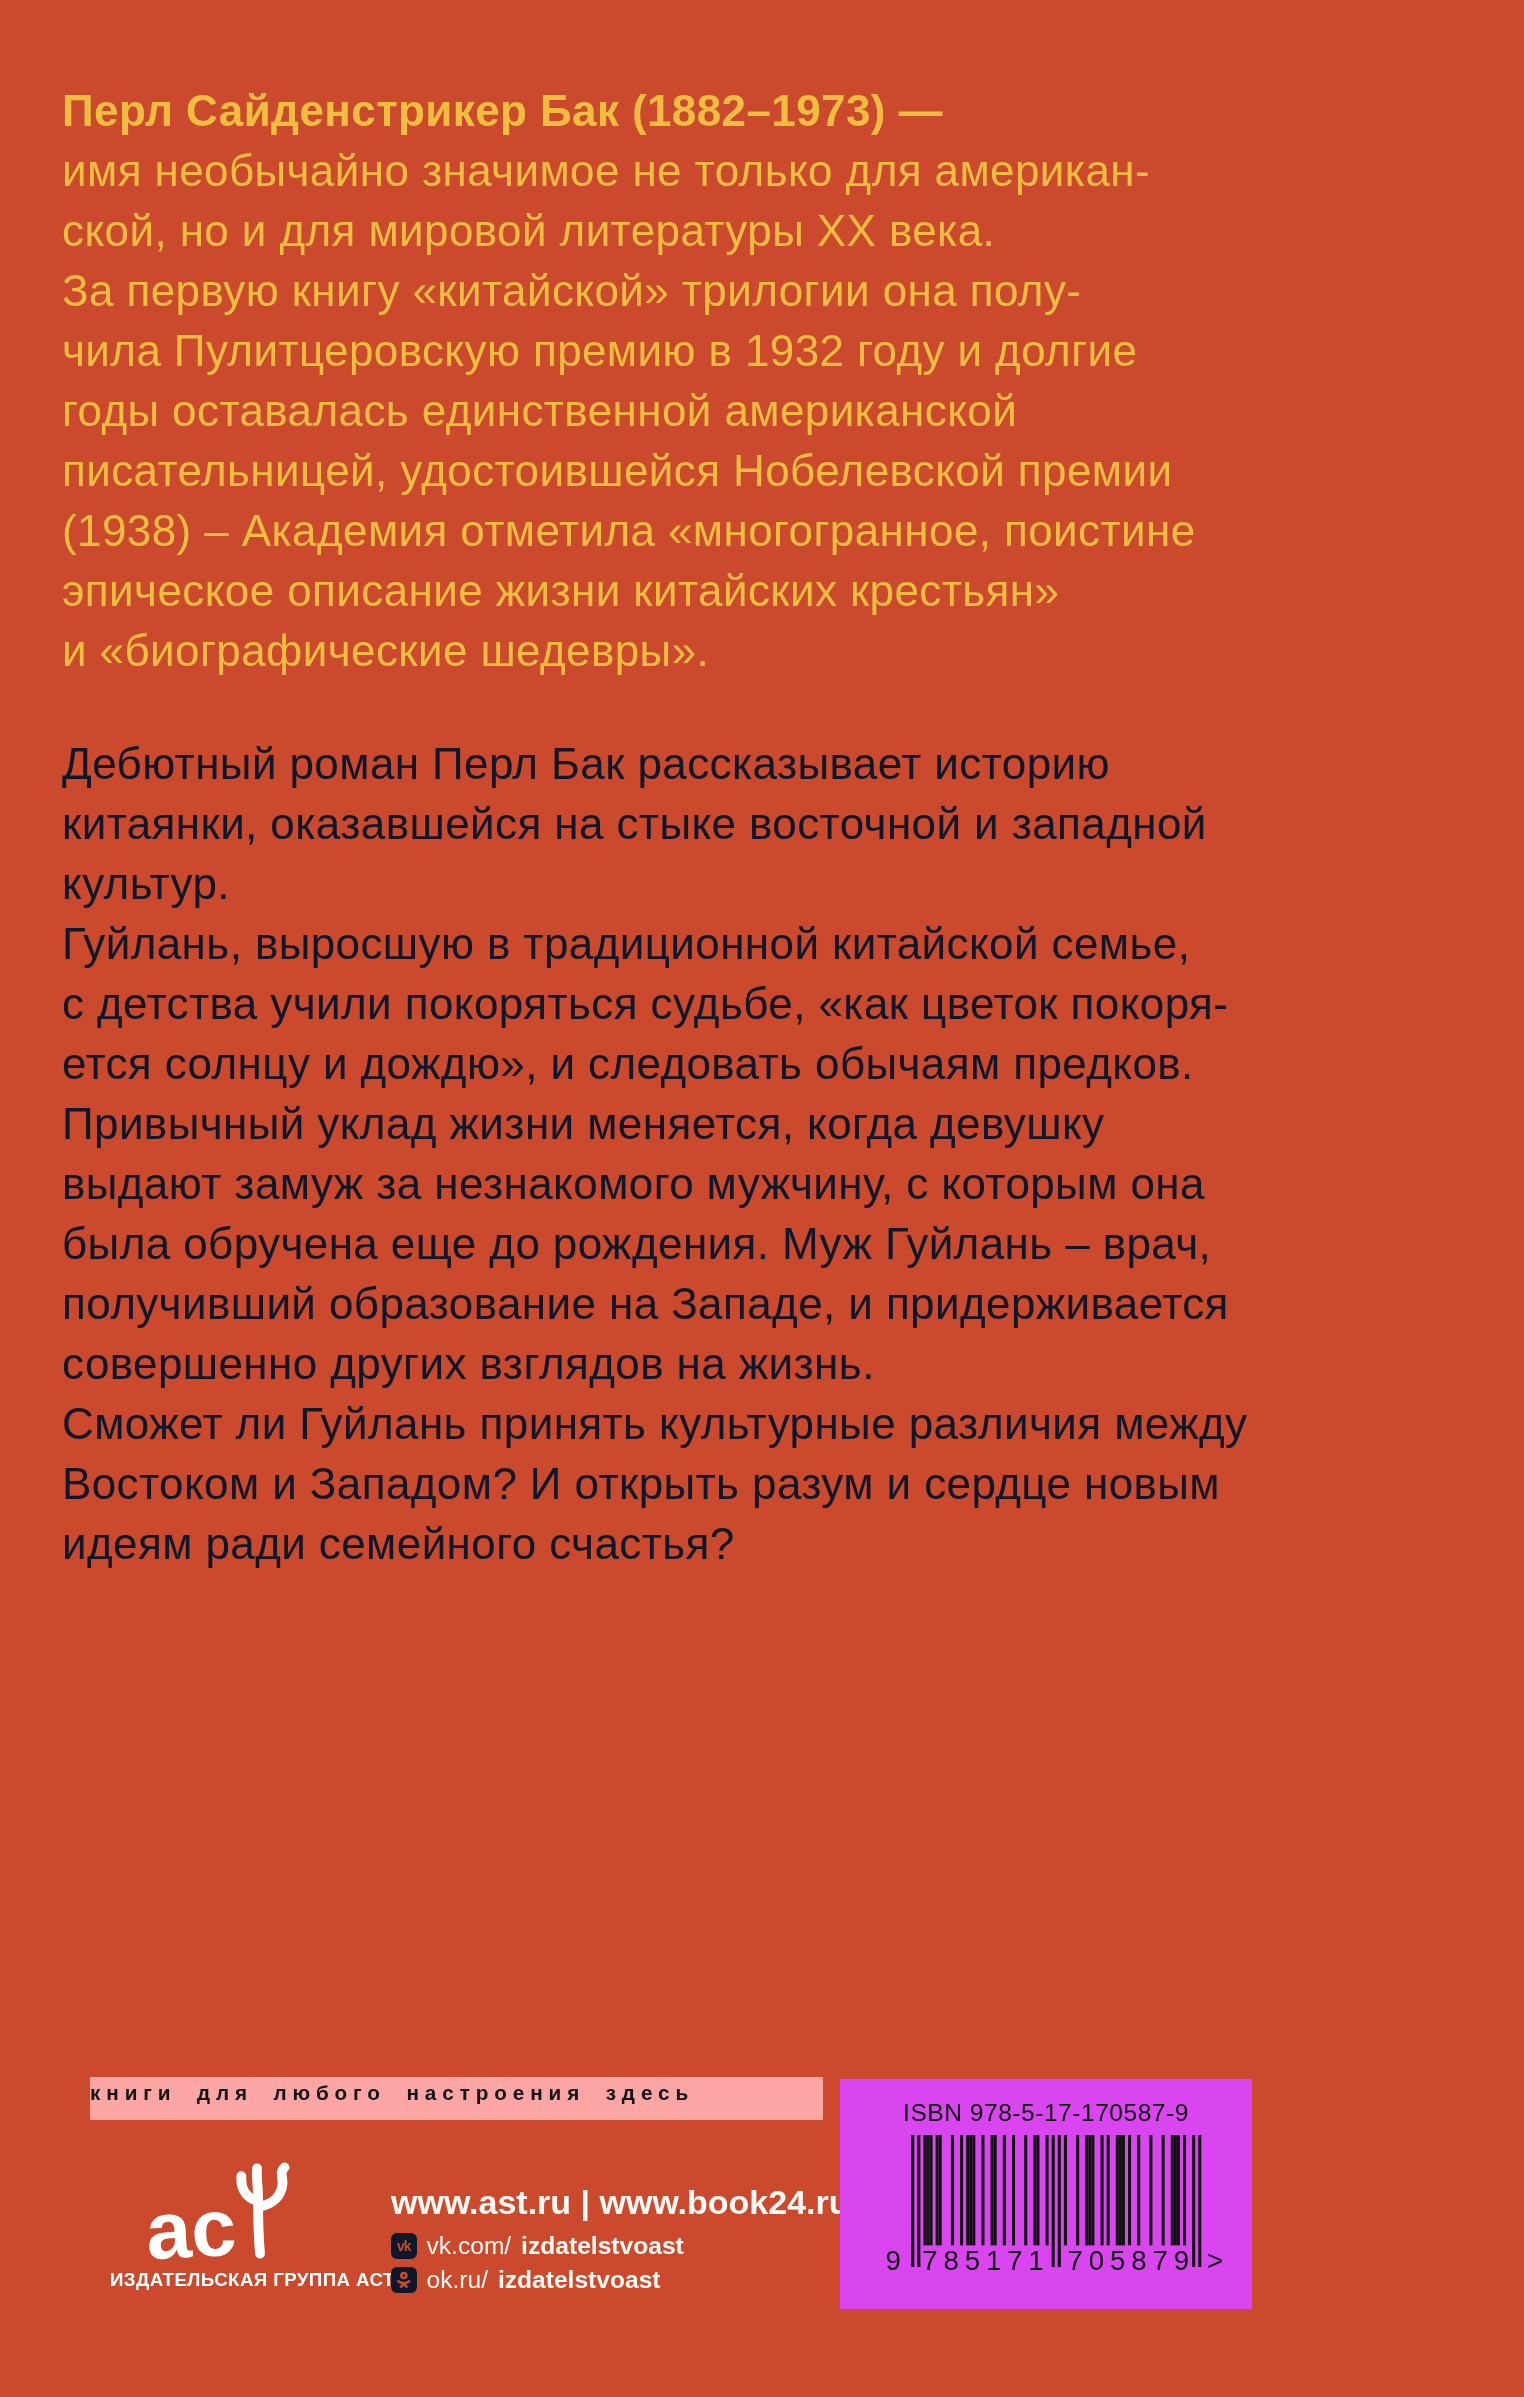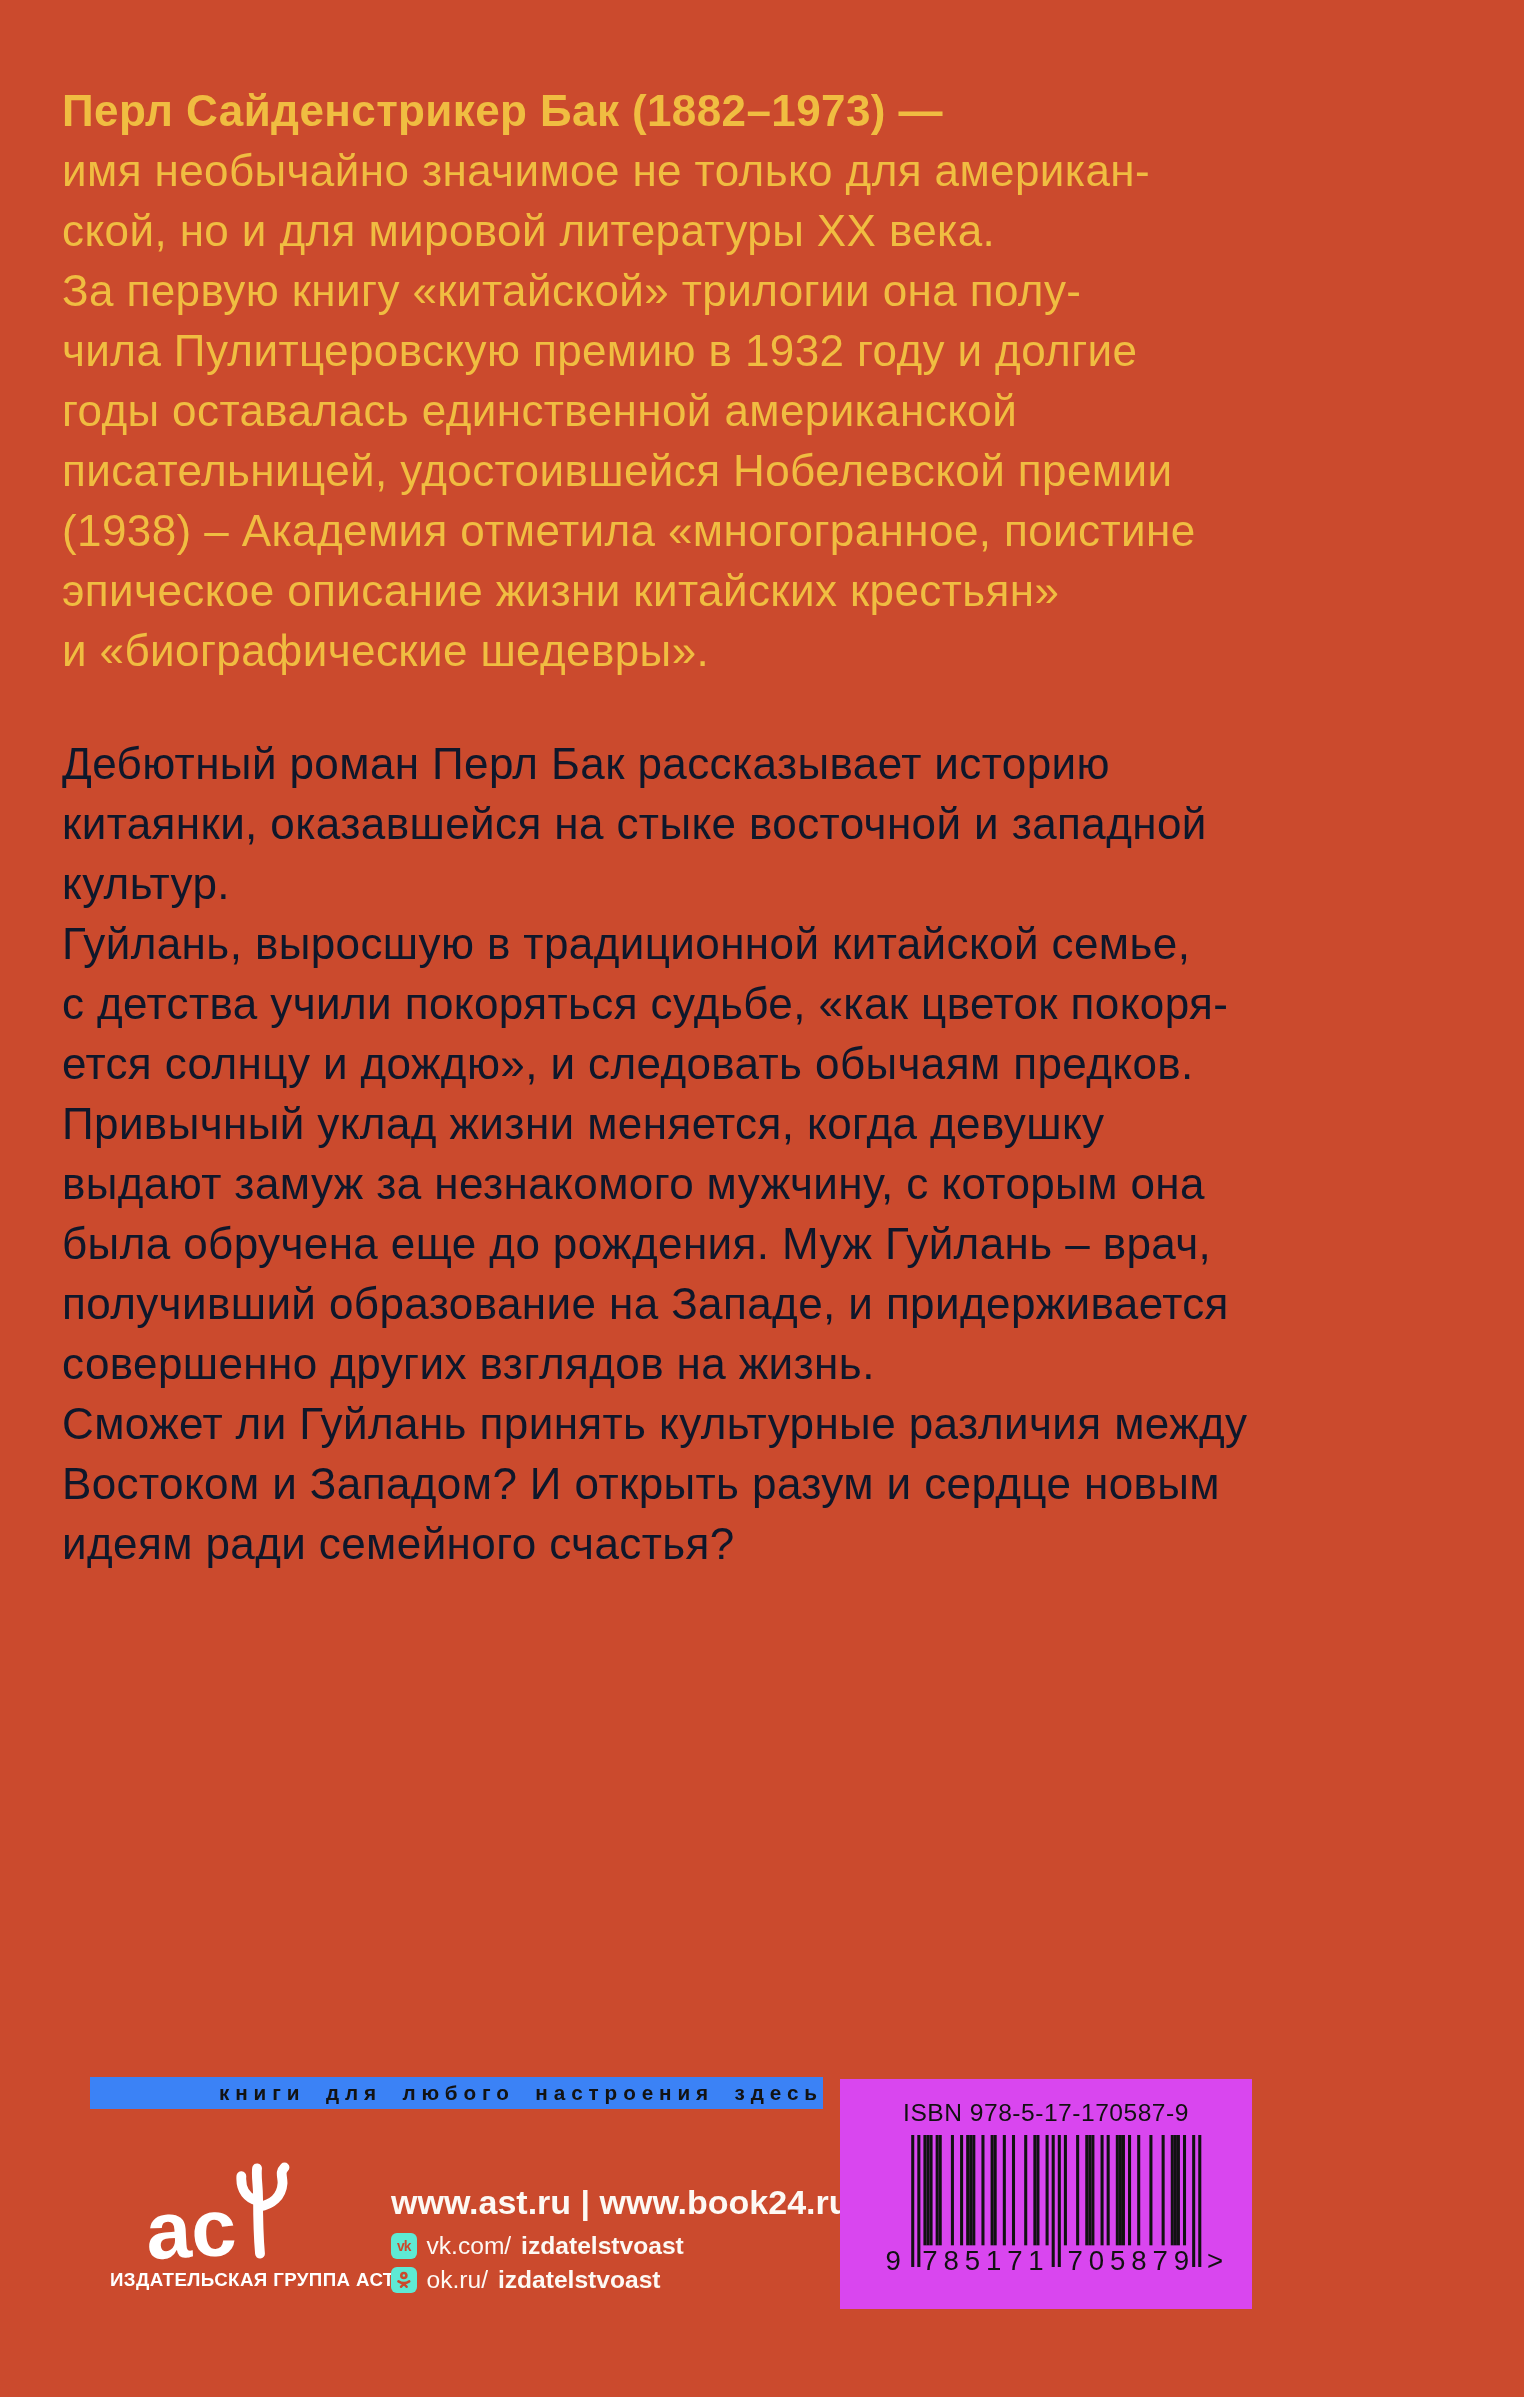--- a/index.html
+++ b/index.html
@@ -15,24 +15,24 @@
   .text-block { position:absolute; left:62px; }
   .text-block .line { white-space:nowrap; height:60px; line-height:60px; letter-spacing:0.4px; }
 
   #author-block { top:81px; font-size:44px; color:#f0bd41; }
   #author-block .heading { font-weight:bold; height:60px; line-height:60px; white-space:nowrap; letter-spacing:0.4px; }
 
   #synopsis-block { top:734px; font-size:44px; color:#0f172a; }
 
   
   #slogan-bar {
-    position:absolute; left:90px; top:2077px; width:733px; height:32px;
-    background:#3b82f6; color:#131313;
+    position:absolute; left:90px; top:2077px; width:733px; height:43px;
+    background:#fca5a5; color:#131313;
     font-size:20.7px; font-weight:bold; letter-spacing:5.9px; word-spacing:8.9px;
-    text-align:right; line-height:32.5px; white-space:nowrap;
+    text-align:left; line-height:32.5px; white-space:nowrap;
   }
 
   
   #logo-letters {
     position:absolute; left:146px; top:2189px;
     color:#ffffff; font-size:81px; font-weight:bold; line-height:1;
     transform:rotate(-3deg);
   }
   #logo-cactus { position:absolute; left:209px; top:2161px; }
   #logo-caption {
@@ -47,21 +47,21 @@
     color:#fdf9f4; font-size:34px; font-weight:bold; white-space:nowrap;
   }
   .link-row {
     position:absolute; left:391px;
     display:flex; align-items:center; gap:9.9px;
     color:#fdf9f4; font-size:24.6px; white-space:nowrap;
   }
   #vk-row { top:2232px; }
   #ok-row { top:2266px; }
   .sicon {
-    width:25.6px; height:25.6px; border-radius:5.9px; background:#5eead4;
+    width:25.6px; height:25.6px; border-radius:5.9px; background:#0f172a;
     display:flex; align-items:center; justify-content:center;
     flex:0 0 auto;
   }
   .sicon .vk-glyph {
     color:#cb4a2d; font-size:13.8px; font-weight:bold; letter-spacing:-1px;
     font-family:"Liberation Sans", sans-serif;
   }
   .link-row b { font-weight:bold; }
 
   

